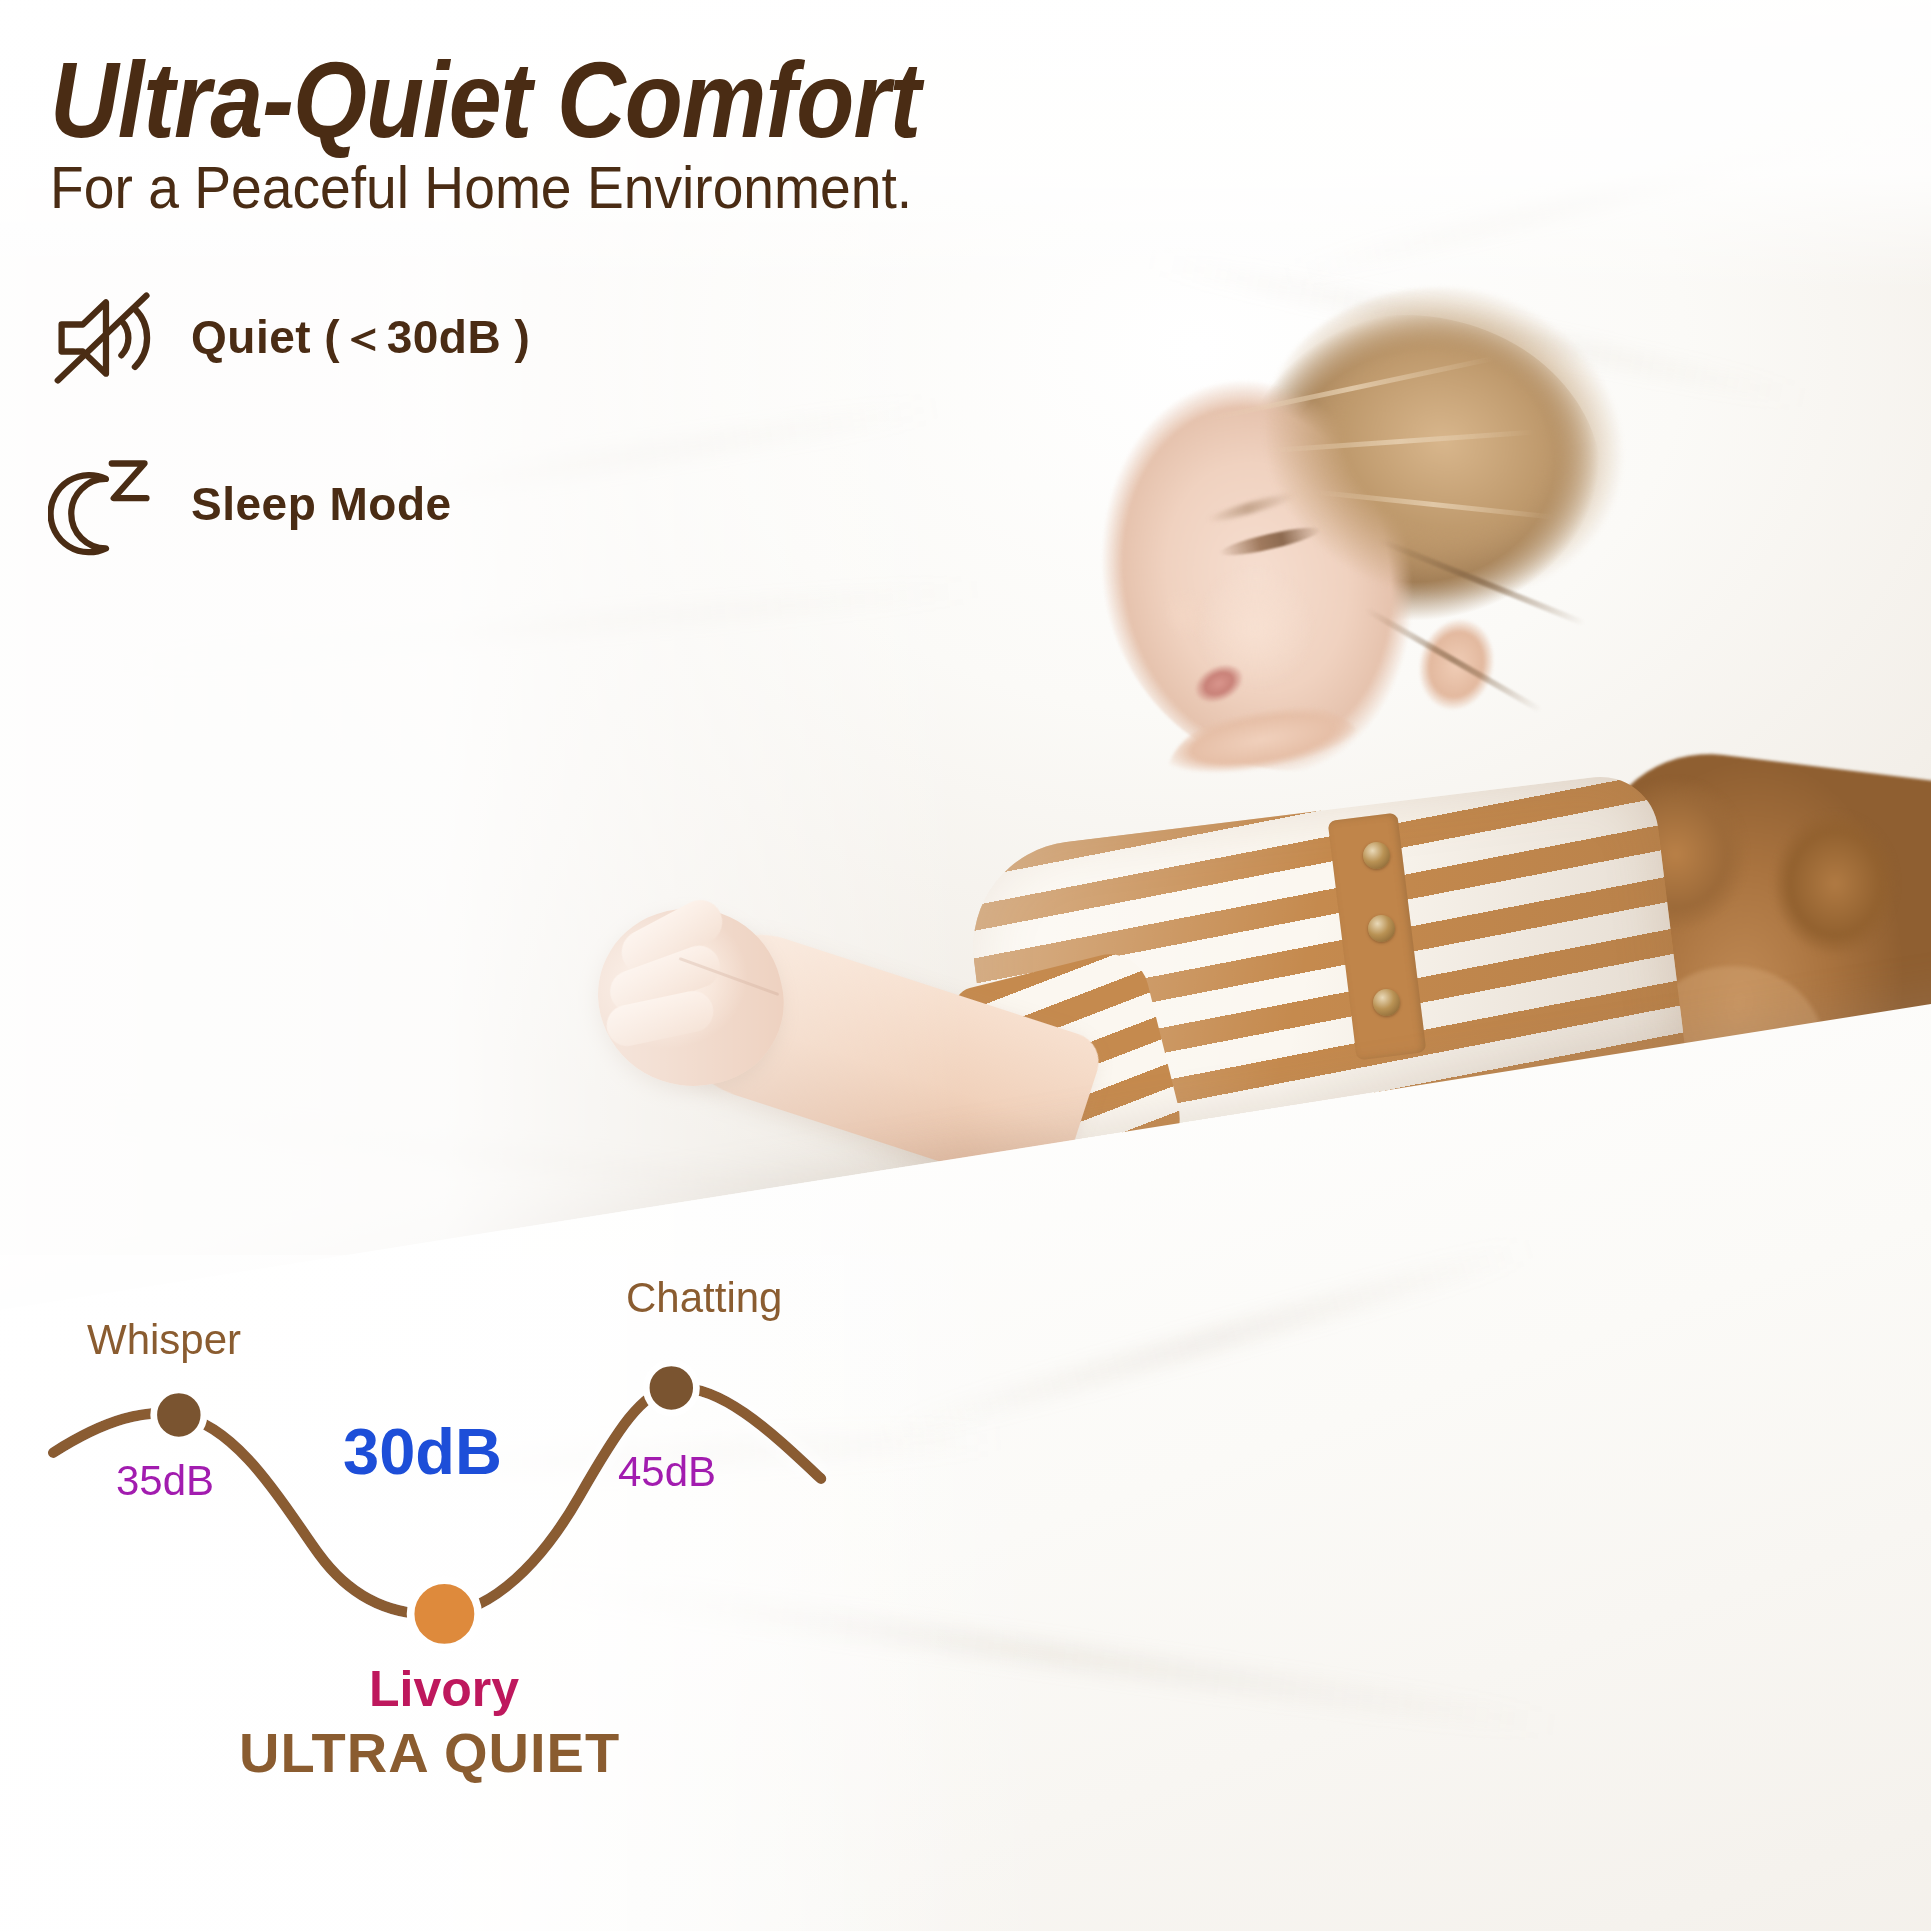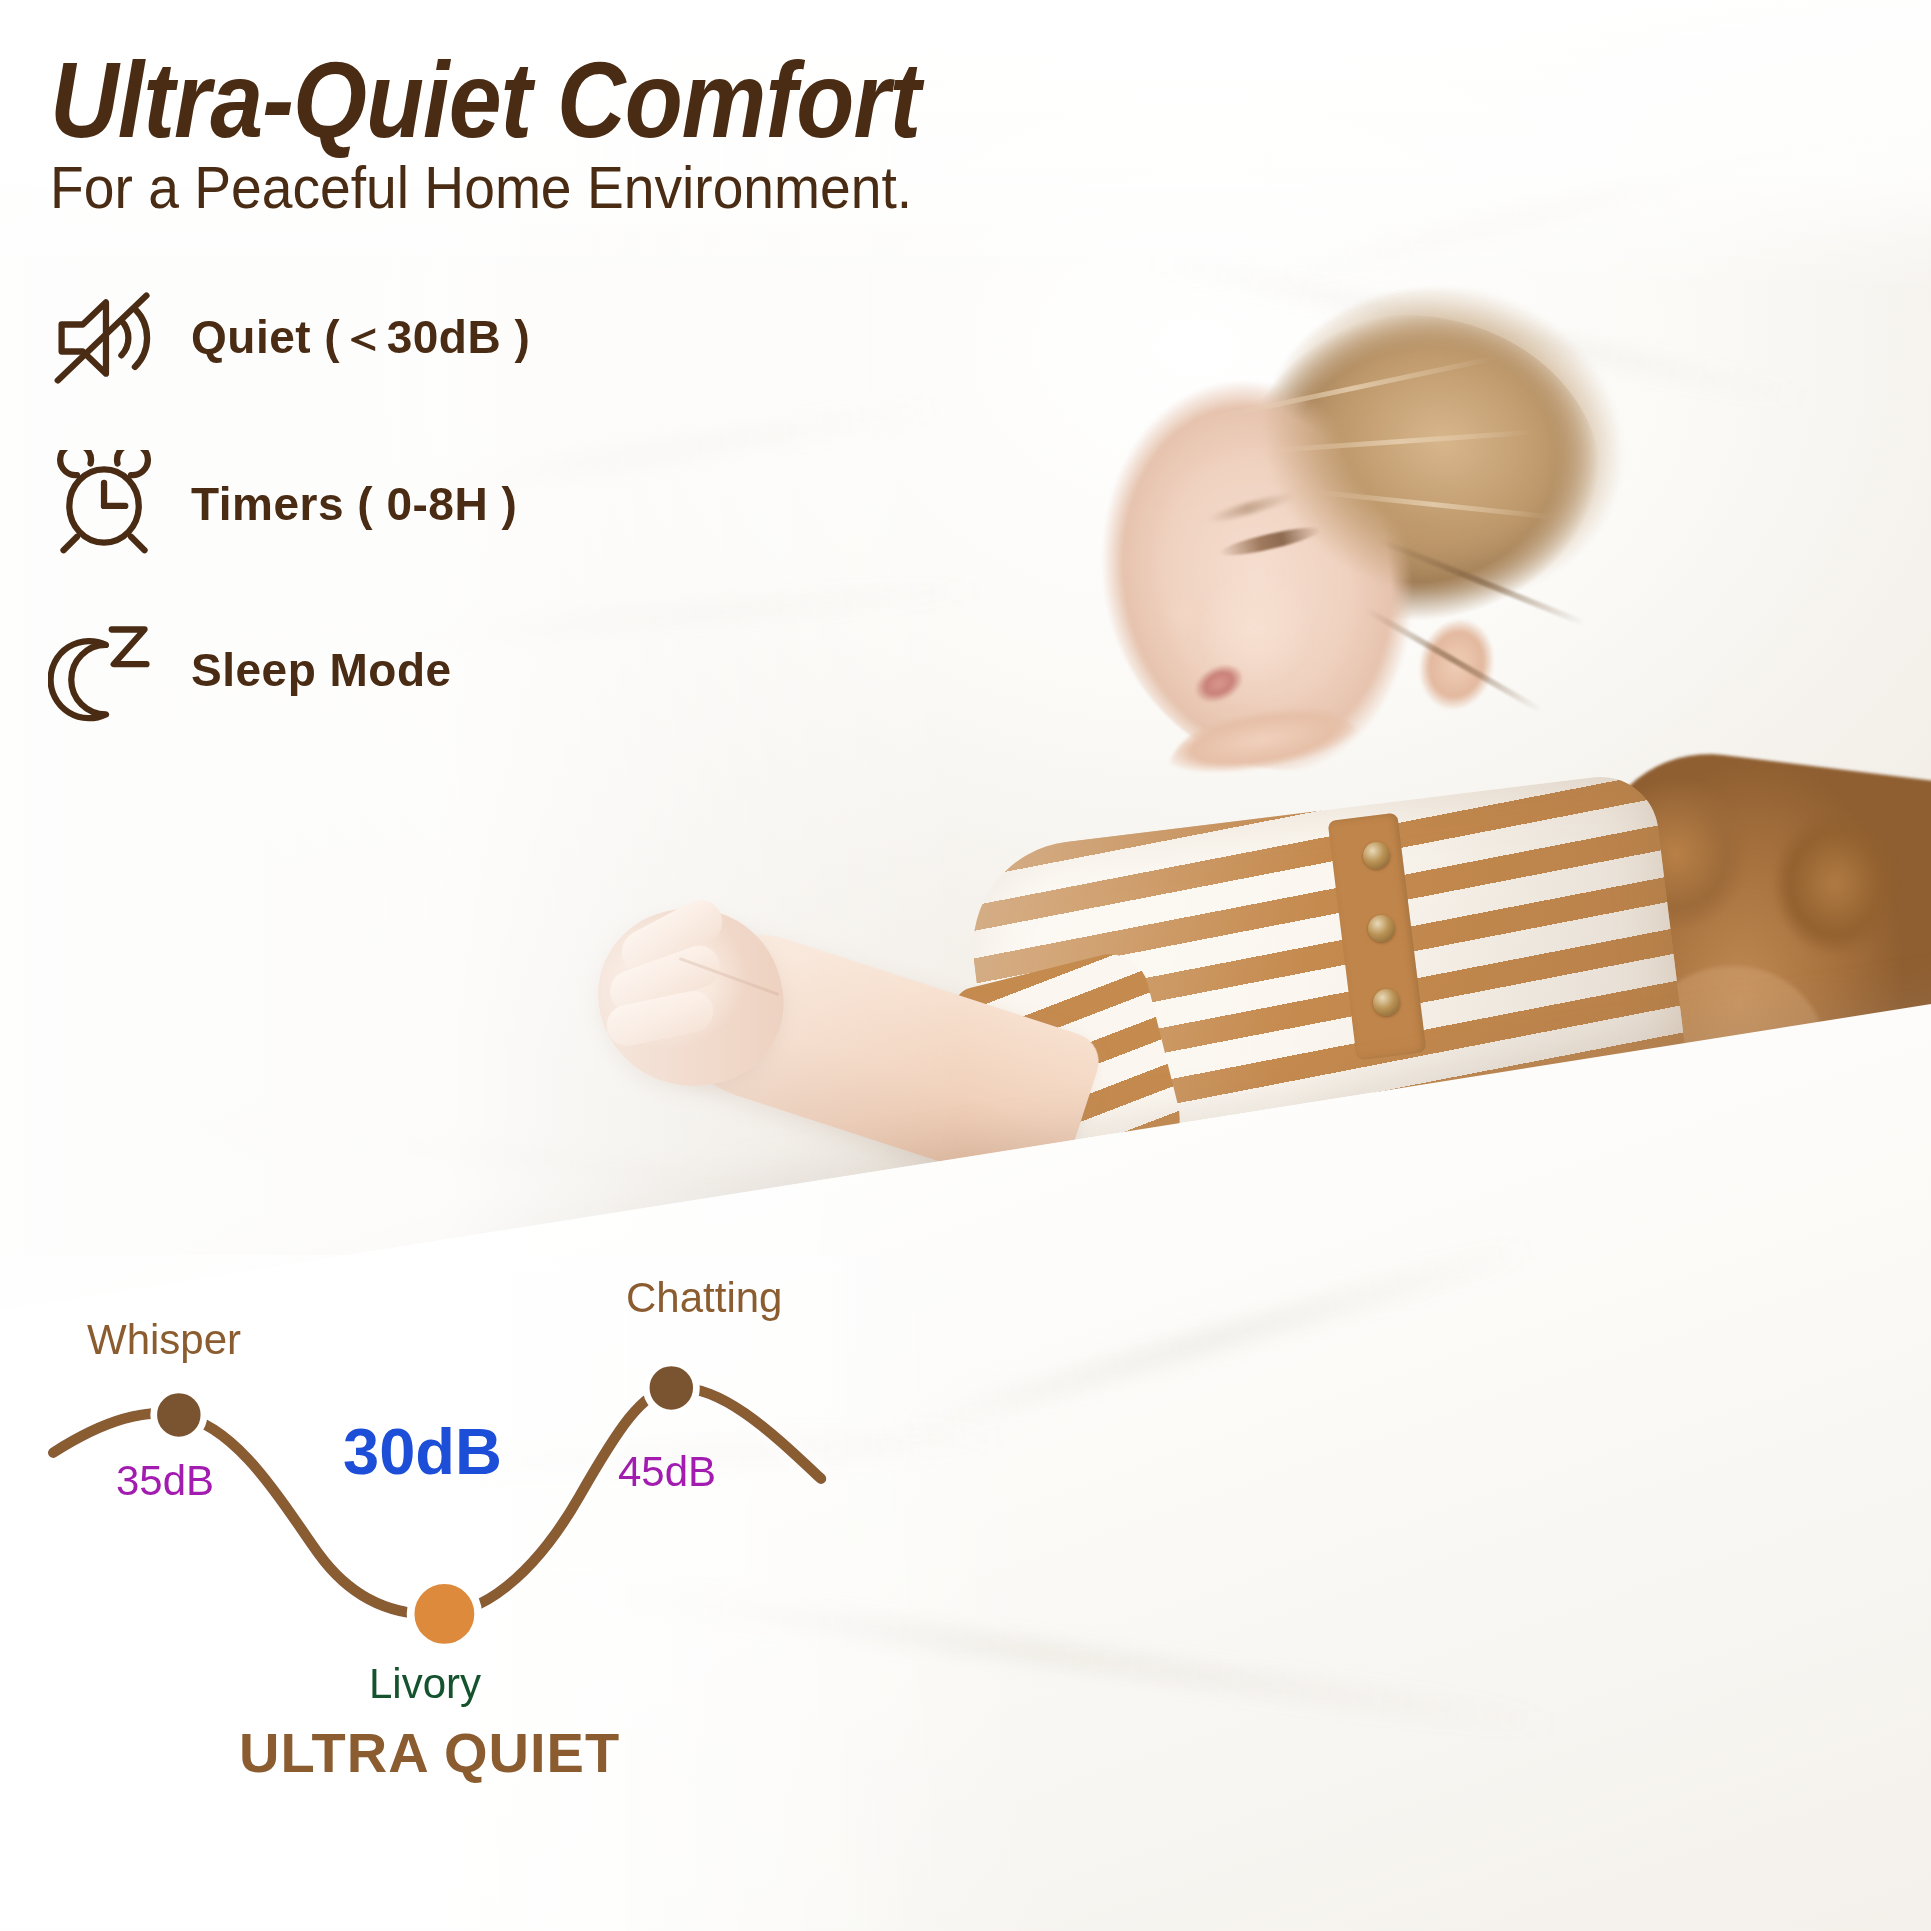--- a/index.html
+++ b/index.html
@@ -157,21 +157,21 @@
   .feature .lbl{
     font-size:46px;font-weight:bold;color:#4a2c14;white-space:nowrap;
     margin-left:27px;letter-spacing:0.5px;
   }
 
   
   .db-wrap{position:absolute;left:0px;top:1274px;width:966px;height:618px;}
   .db-label{position:absolute;font-size:42px;color:#8a5c30;white-space:nowrap;}
   .db-value{position:absolute;font-size:42px;color:#a21caf;white-space:nowrap;}
   .db-big{position:absolute;font-size:65px;font-weight:bold;color:#1d4ed8;white-space:nowrap;}
-  .db-center{position:absolute;font-size:42px;font-weight:normal;color:#14532d;white-space:nowrap;}
+  .db-center{position:absolute;font-size:50px;font-weight:bold;color:#be185d;white-space:nowrap;}
   .db-tag{position:absolute;font-size:56px;font-weight:bold;color:#8a5c30;letter-spacing:1px;white-space:nowrap;text-align:right;}
 </style>
 </head>
 <body>
 
 <div id="stage">
 
   <div class="photo">
     <div class="bed-base"></div>
 
@@ -239,34 +239,20 @@
         <svg width="114" height="108" viewBox="0 0 118 112" fill="none" stroke="#4a2c14" stroke-width="6.5" stroke-linecap="round" stroke-linejoin="round">
           <path d="M14 42 H36 L60 19 V93 L36 70 H14 Z"></path>
           <path d="M76 38 A26 26 0 0 1 76 74"></path>
           <path d="M90 26 A42 42 0 0 1 90 86"></path>
           <line x1="10" y1="100" x2="102" y2="12"></line>
         </svg>
       </span>
       <span class="lbl">Quiet (＜30dB )</span>
     </div>
 
-    <div class="feature">
-      <span class="ic">
-        <svg width="114" height="108" viewBox="0 0 118 112" fill="none" stroke="#4a2c14" stroke-width="6.5" stroke-linecap="round" stroke-linejoin="round">
-          <ellipse cx="58" cy="58" rx="36" ry="38"></ellipse>
-          <path d="M30 26 A16 16 0 1 1 44 14"></path>
-          <path d="M86 26 A16 16 0 1 0 72 14"></path>
-          <line x1="58" y1="34" x2="58" y2="58"></line>
-          <line x1="58" y1="58" x2="80" y2="58"></line>
-          <line x1="30" y1="90" x2="16" y2="104"></line>
-          <line x1="86" y1="90" x2="100" y2="104"></line>
-        </svg>
-      </span>
-      <span class="lbl">Timers ( 0-8H )</span>
-    </div>
 
     <div class="feature">
       <span class="ic">
         <svg width="114" height="108" viewBox="0 0 118 112" fill="none" stroke="#4a2c14" stroke-width="6.5" stroke-linecap="round" stroke-linejoin="round">
           <path d="M60 30 A40 40 0 1 0 60 102 A34 34 0 0 1 60 30 Z"></path>
           <path d="M66 14 H100 L68 50 H102"></path>
         </svg>
       </span>
       <span class="lbl">Sleep Mode</span>
     </div>

